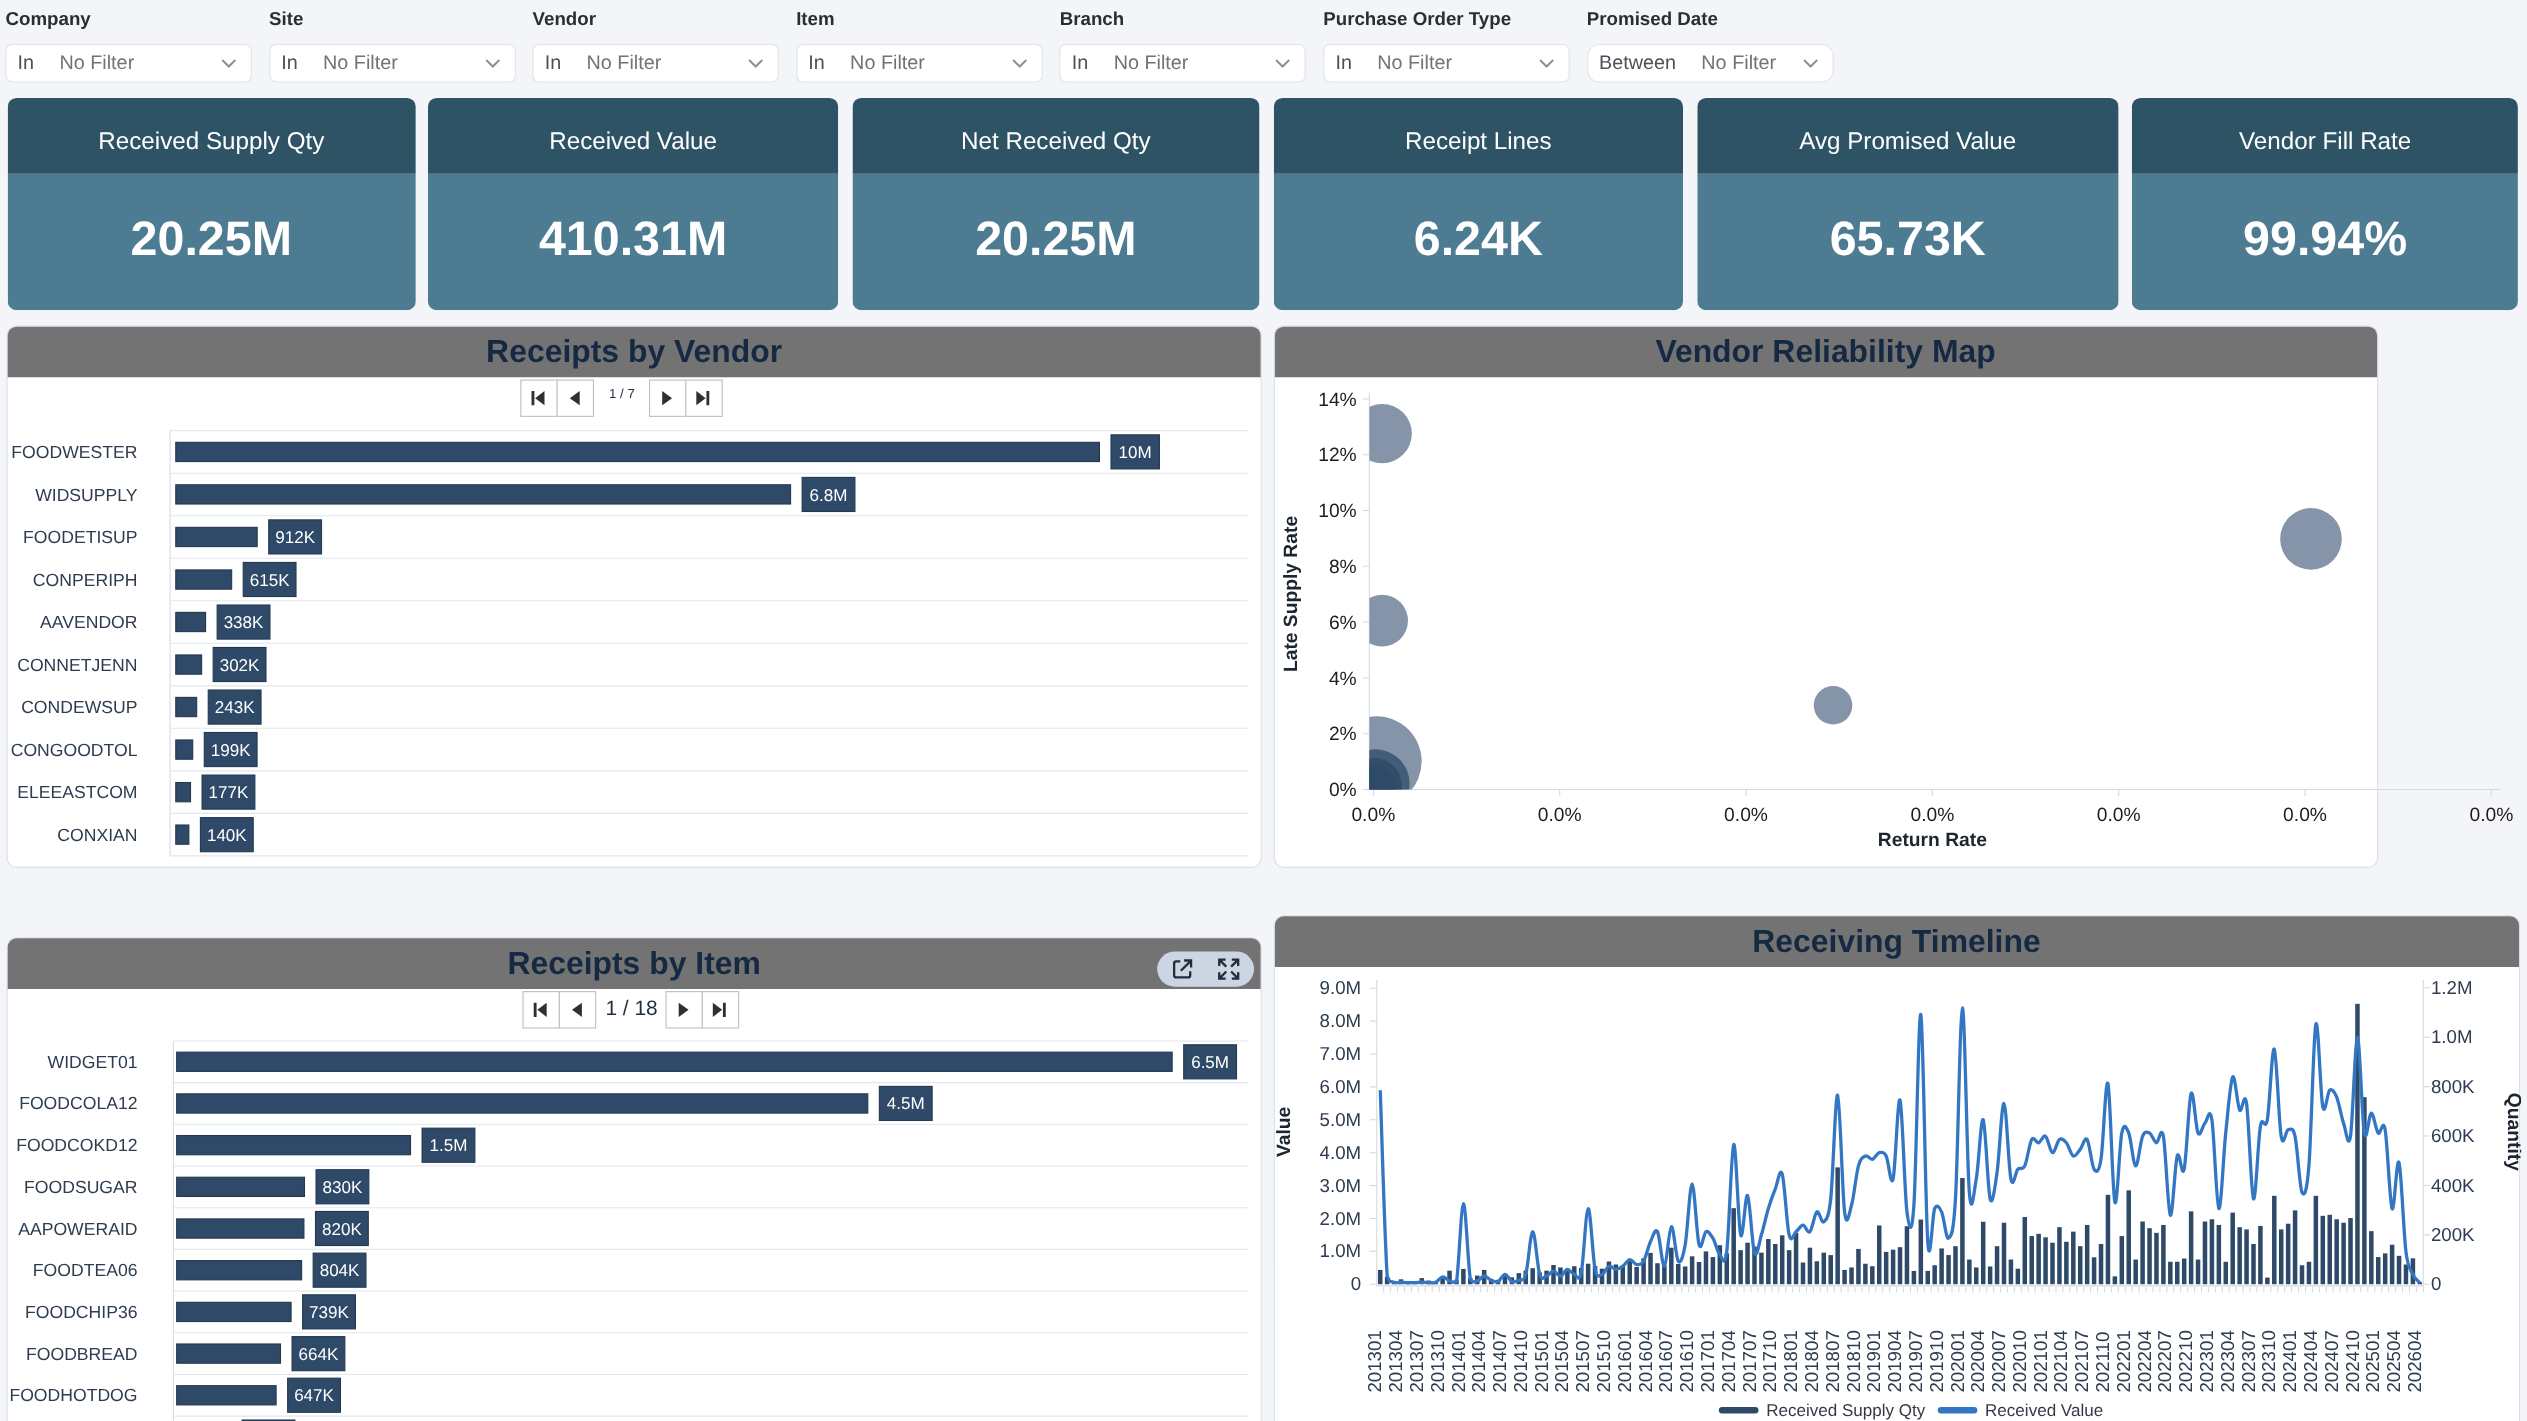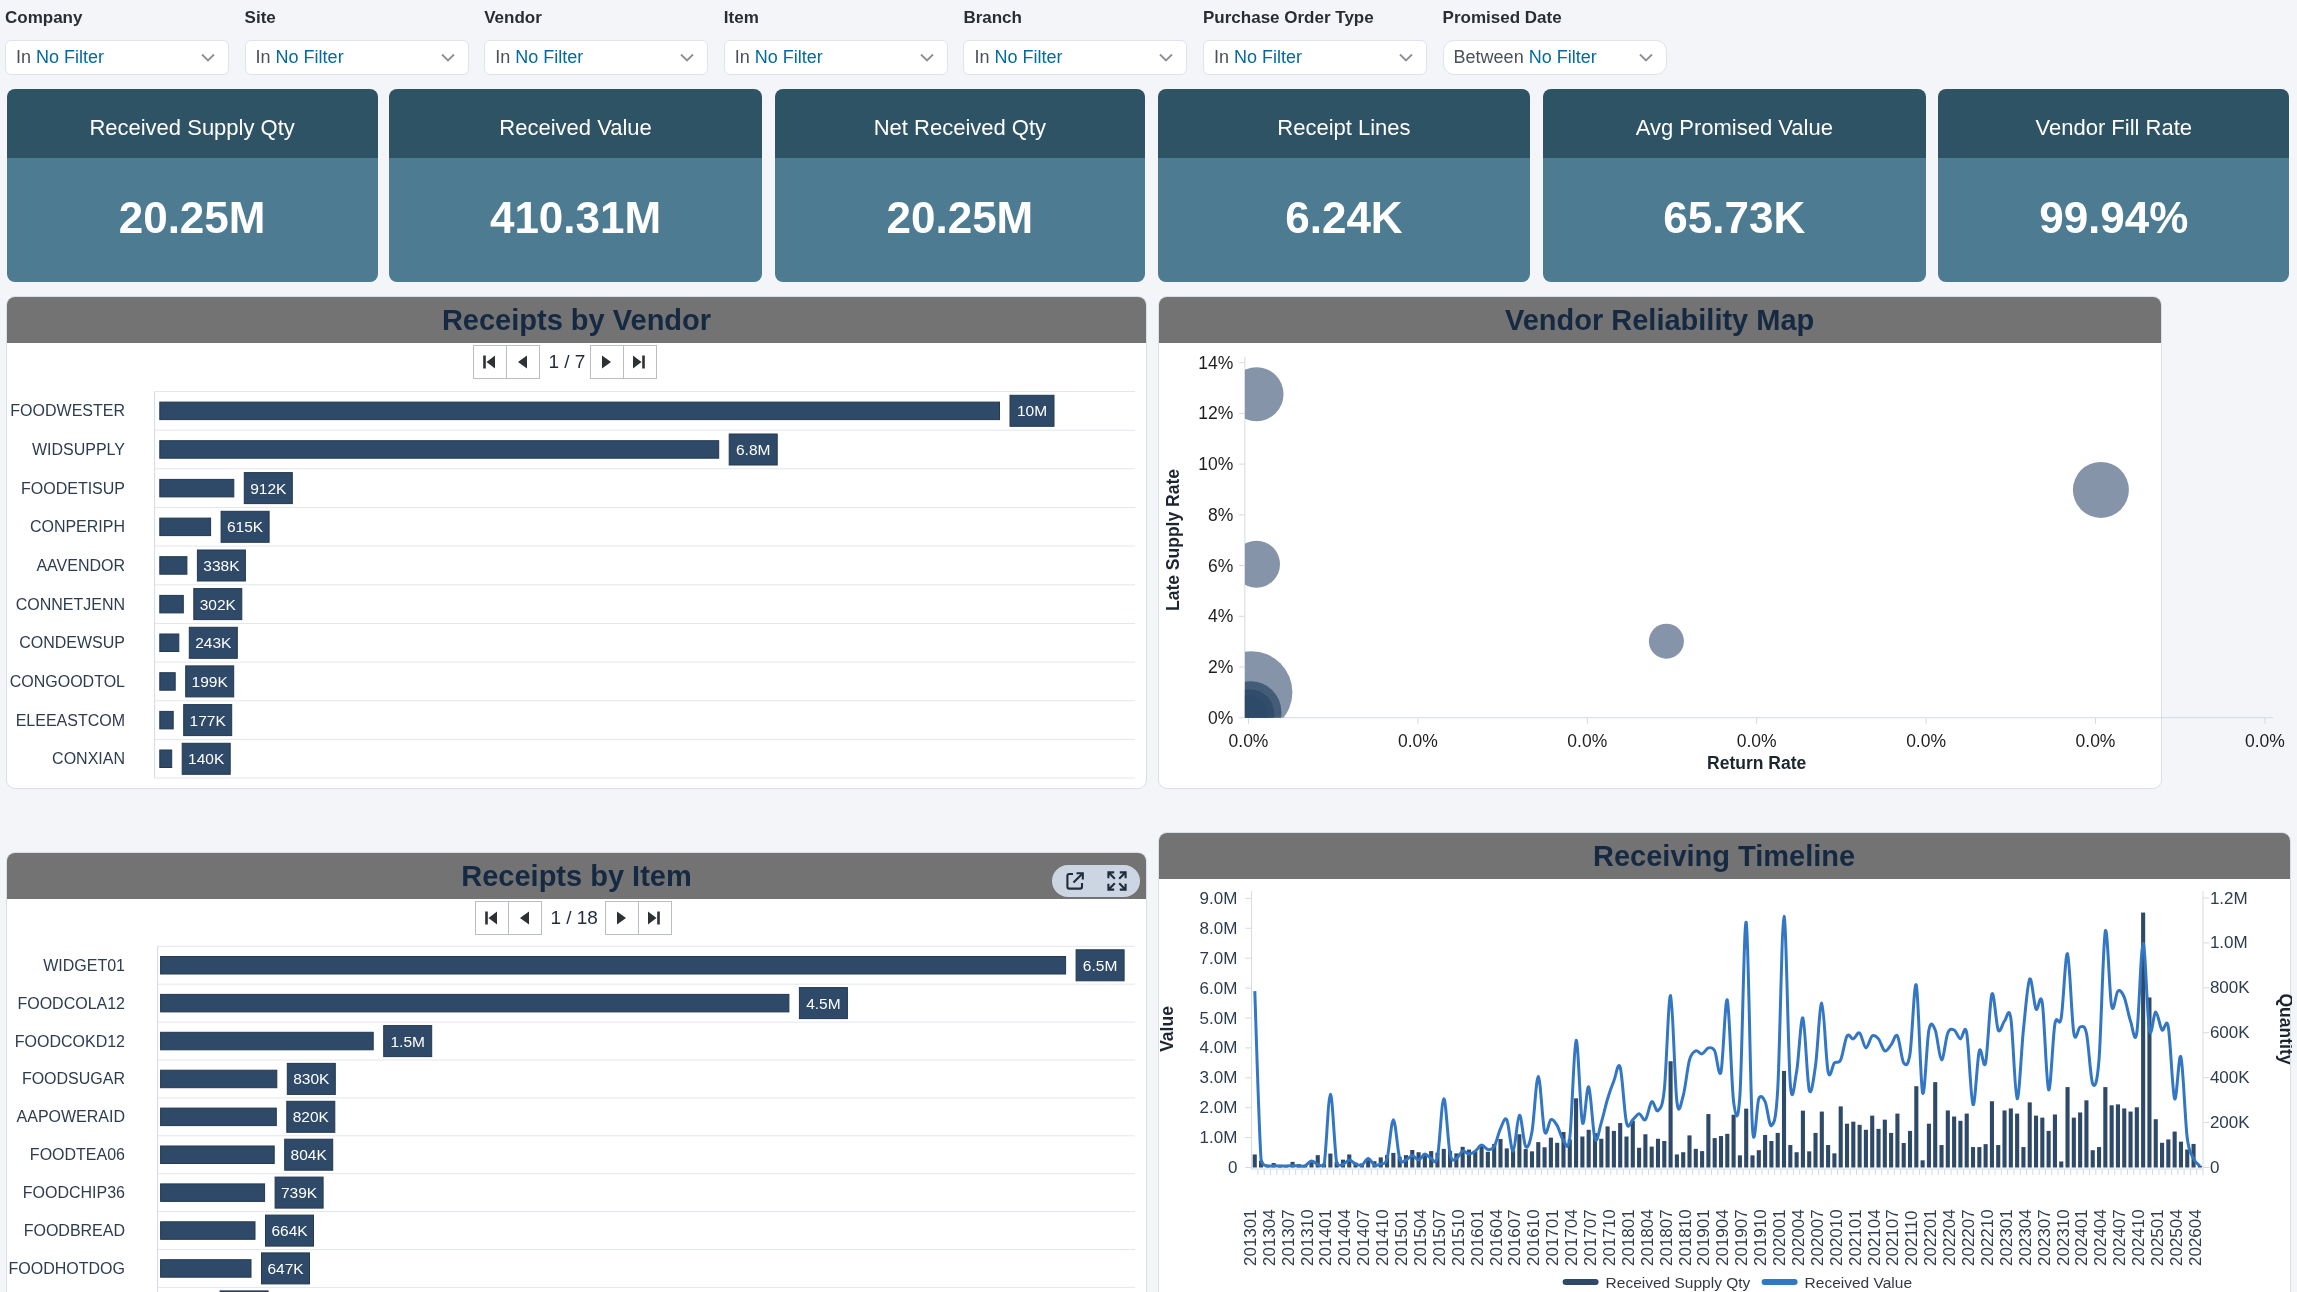--- a/index.html
+++ b/index.html
@@ -1,17 +1,17 @@
 <!DOCTYPE html>
 <html><head><meta charset="utf-8"><style>
 *{margin:0;padding:0;box-sizing:border-box;}
 body{width:2297px;height:1292px;background:#f3f5f9;font-family:"Liberation Sans",sans-serif;position:relative;overflow:hidden;}
 .flabel{position:absolute;top:8px;font-size:17px;font-weight:bold;color:#2a2e33;}
 .fdrop{position:absolute;top:40px;width:224px;height:35px;background:#fff;border:1px solid #dfe3ec;border-radius:6px;font-size:18px;line-height:33px;padding-left:10px;color:#4b5158;}
-.fdrop span{color:#0369a1;}
+.fdrop span{color:#737373;margin-left:18px;}
 .fdrop svg{position:absolute;right:12px;top:10px;}
 .card{position:absolute;top:89px;height:193px;border-radius:8px;overflow:hidden;}
 .chd{height:69px;padding-top:8px;box-sizing:border-box;background:#2e5365;color:#fff;font-size:22px;display:flex;align-items:center;justify-content:center;}
 .cbd{height:124px;background:#4c7b92;color:#fff;font-size:44px;font-weight:bold;display:flex;align-items:center;justify-content:center;padding-bottom:4px;}
 .panel{position:absolute;background:#fff;border:1px solid #d9dfe9;border-radius:9px;}
 .pband{position:absolute;left:0;top:0;right:0;height:46px;background:#737373;border-radius:8px 8px 0 0;display:flex;align-items:center;justify-content:center;font-size:29px;font-weight:bold;color:#152a42;}
 </style></head><body>
 
 <div class="flabel" style="left:5.0px;">Company</div>
 <div class="fdrop" style="left:5.0px;">In <span>No Filter</span><svg width="16" height="14" viewBox="0 0 16 14">
@@ -121,21 +121,21 @@
       <rect x="175.2" y="446.3" width="48" height="31" fill="#2e4a68" stroke="#24384f" stroke-width="1"></rect>
       <text x="199.2" y="467.3" text-anchor="middle" font-size="15.5" fill="#ffffff">140K</text>
     </svg>
 <div style="position:absolute;left:466.4px;top:48px;width:34px;height:34px;background:#fff;border:1px solid #b9bec6;box-sizing:border-box;"><svg width="30" height="32" viewBox="0 0 30 32">
         <path d="M10.5 9.5 v13" stroke="#2d3136" stroke-width="2.6" fill="none"></path>
         <path d="M21 9.5 L12.5 16 L21 22.5 Z" fill="#2d3136"></path>
       </svg></div>
     <div style="position:absolute;left:499.4px;top:48px;width:34px;height:34px;background:#fff;border:1px solid #b9bec6;box-sizing:border-box;"><svg width="30" height="32" viewBox="0 0 30 32">
         <path d="M20 9.5 L11 16 L20 22.5 Z" fill="#2d3136"></path>
       </svg></div>
-    <div style="position:absolute;left:541.4px;top:54px;width:34px;text-align:center;font-size:19px;color:#1f2d3d;white-space:nowrap;">1 / 7</div>
+    <div style="position:absolute;left:541.4px;top:54px;width:34px;text-align:center;font-size:12px;color:#1f2d3d;white-space:nowrap;">1 / 7</div>
     <div style="position:absolute;left:583.4px;top:48px;width:34px;height:34px;background:#fff;border:1px solid #b9bec6;box-sizing:border-box;"><svg width="30" height="32" viewBox="0 0 30 32">
         <path d="M11 9.5 L20 16 L11 22.5 Z" fill="#2d3136"></path>
       </svg></div>
     <div style="position:absolute;left:616.4px;top:48px;width:34px;height:34px;background:#fff;border:1px solid #b9bec6;box-sizing:border-box;"><svg width="30" height="32" viewBox="0 0 30 32">
         <path d="M19.5 9.5 v13" stroke="#2d3136" stroke-width="2.6" fill="none"></path>
         <path d="M9 9.5 L17.5 16 L9 22.5 Z" fill="#2d3136"></path>
       </svg></div>
 </div>
 <div class="panel" style="left:6px;top:804px;width:1141px;height:484px;margin-top:48px;">
 <div class="pband">Receipts by Item</div>

